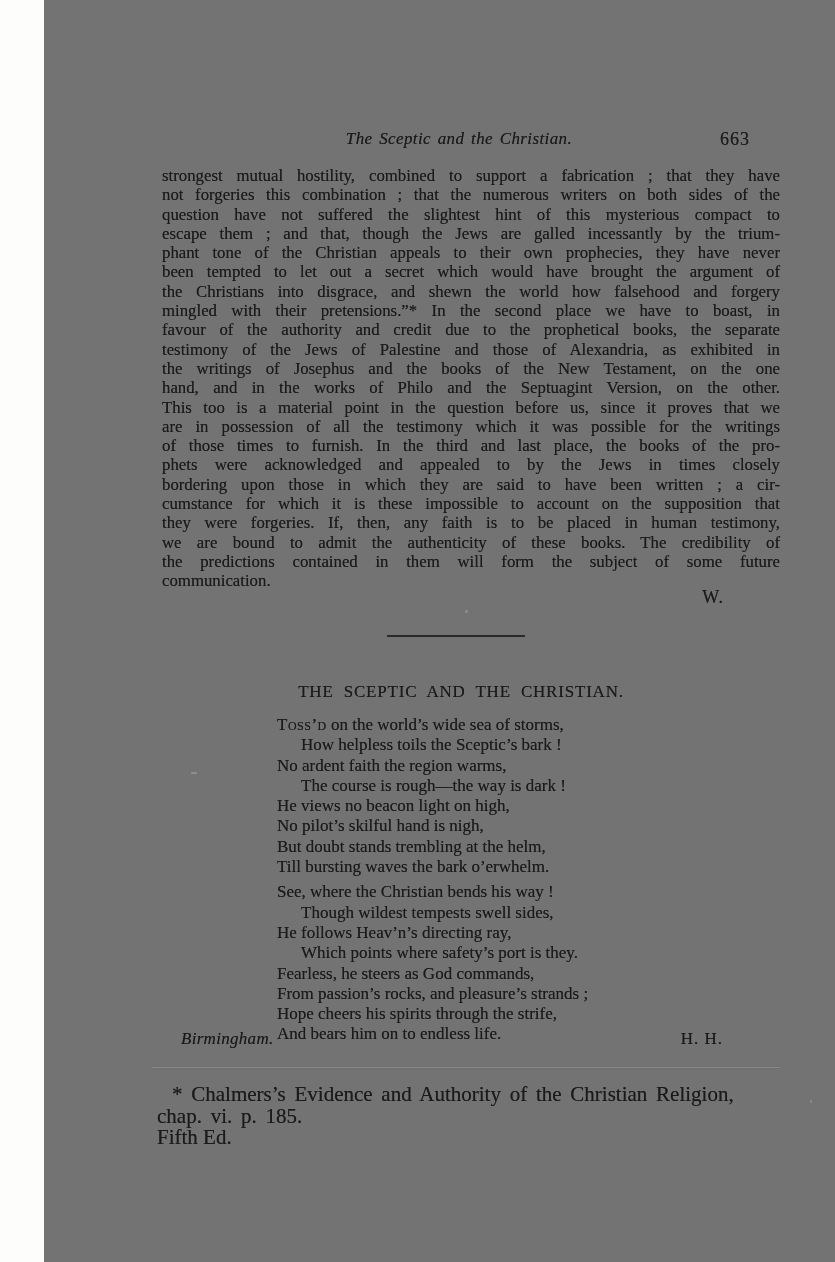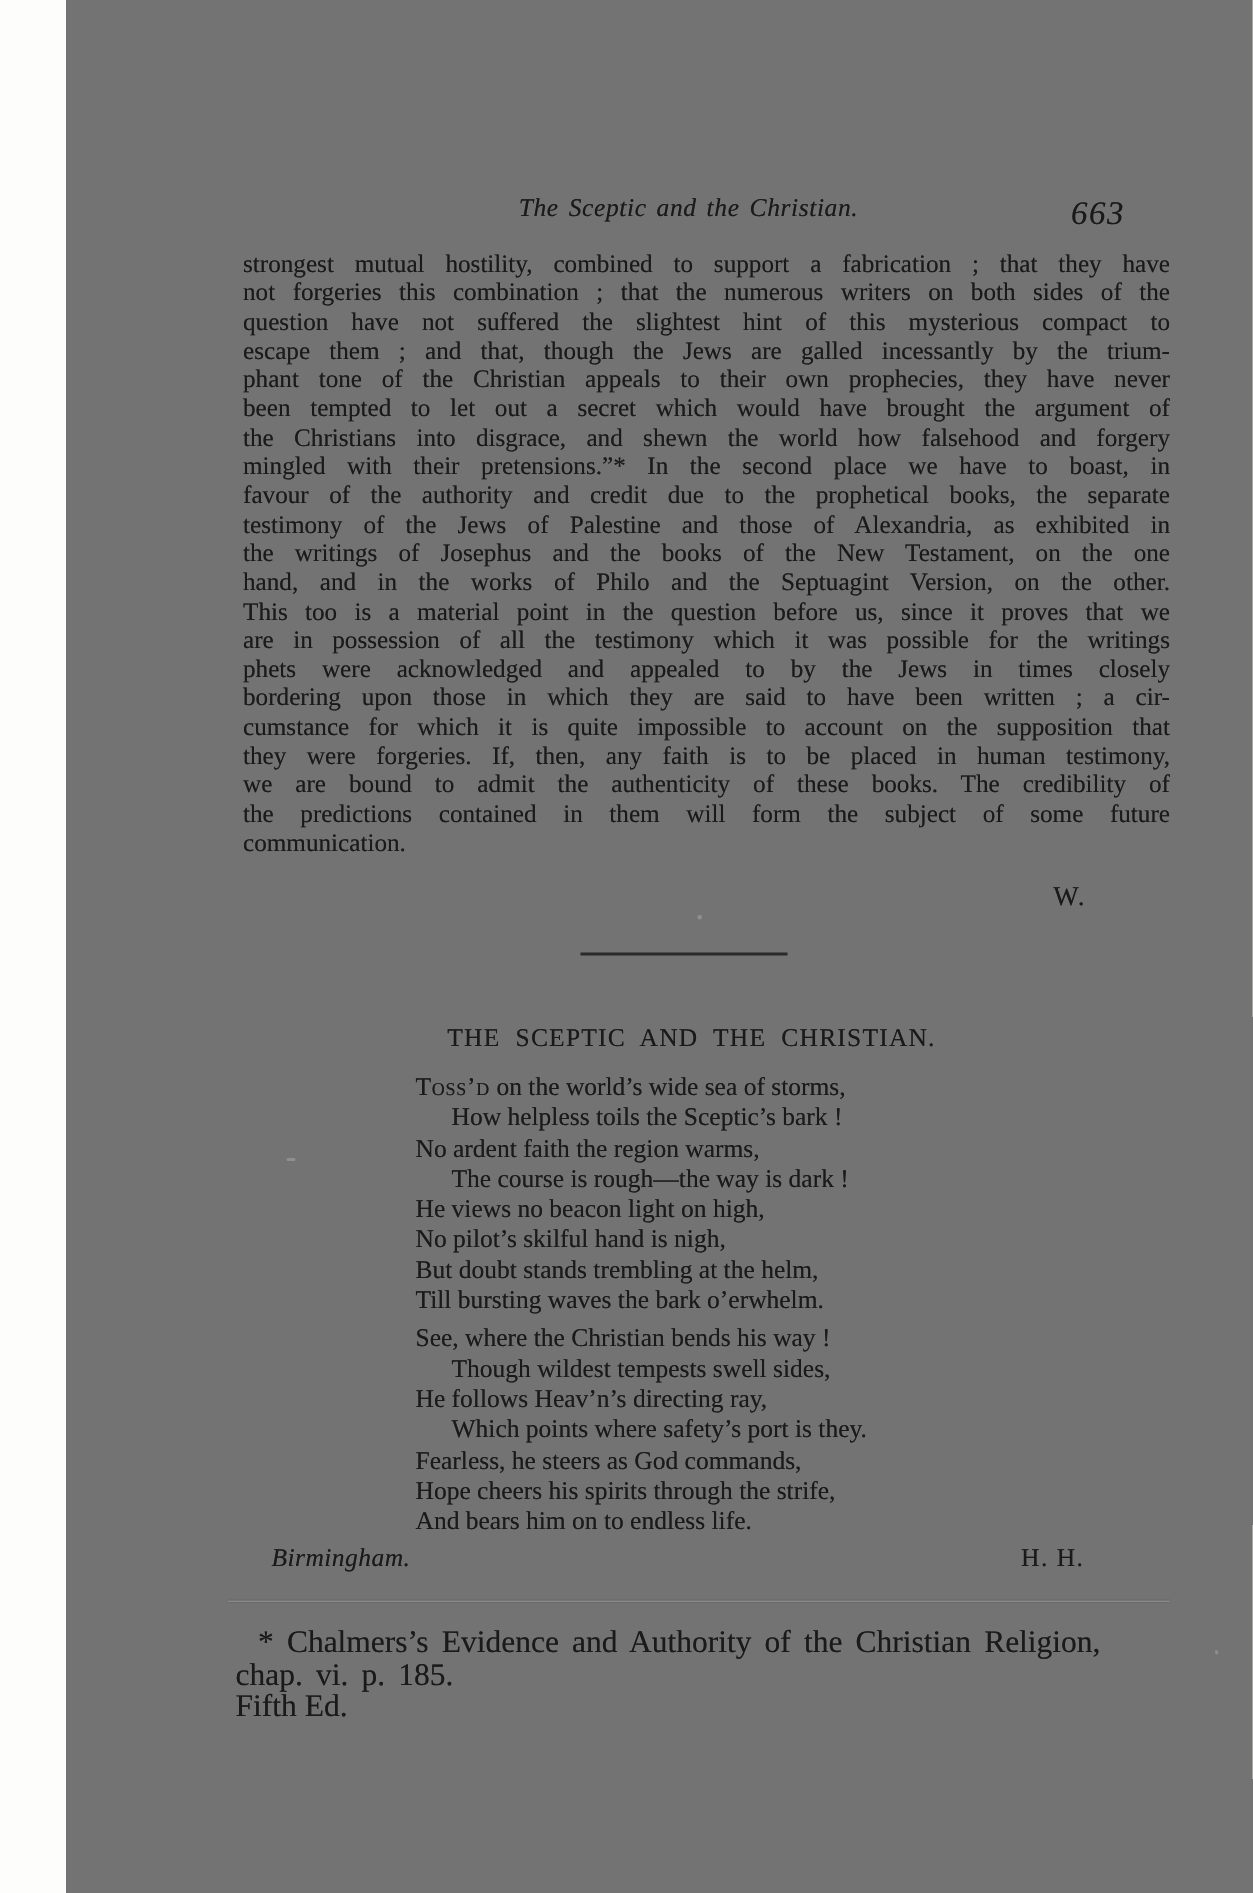--- a/index.html
+++ b/index.html
@@ -33,23 +33,22 @@
     font-style: italic;
     font-size: 17px;
     letter-spacing: 0.4px;
     word-spacing: 2px;
     transform: translateX(-12px);
   }
   .rh-page {
     position: absolute;
     top: 0;
     right: 30px;
-    font-size: 22px;
+    font-size: 18px;
     letter-spacing: 1px;
-    font-style: italic;
   }
 
   
   .prose {
     position: absolute;
     top: 166px;
     left: 118px;
     width: 618px;
     font-size: 16.8px;
     line-height: 19.3px;
@@ -178,23 +177,24 @@
       <div class="prose-line">phant tone of the Christian appeals to their own prophecies, they have never</div>
       <div class="prose-line">been tempted to let out a secret which would have brought the argument of</div>
       <div class="prose-line">the Christians into disgrace, and shewn the world how falsehood and forgery</div>
       <div class="prose-line">mingled with their pretensions.”* In the second place we have to boast, in</div>
       <div class="prose-line">favour of the authority and credit due to the prophetical books, the separate</div>
       <div class="prose-line">testimony of the Jews of Palestine and those of Alexandria, as exhibited in</div>
       <div class="prose-line">the writings of Josephus and the books of the New Testament, on the one</div>
       <div class="prose-line">hand, and in the works of Philo and the Septuagint Version, on the other.</div>
       <div class="prose-line">This too is a material point in the question before us, since it proves that we</div>
       <div class="prose-line">are in possession of all the testimony which it was possible for the writings</div>
+      <div class="prose-line">of those times to furnish. In the third and last place, the books of the pro-</div>
       <div class="prose-line">phets were acknowledged and appealed to by the Jews in times closely</div>
       <div class="prose-line">bordering upon those in which they are said to have been written ; a cir-</div>
-      <div class="prose-line">cumstance for which it is quite impossible to account on the supposition that</div>
+      <div class="prose-line">cumstance for which it is these impossible to account on the supposition that</div>
       <div class="prose-line">they were forgeries. If, then, any faith is to be placed in human testimony,</div>
       <div class="prose-line">we are bound to admit the authenticity of these books. The credibility of</div>
       <div class="prose-line">the predictions contained in them will form the subject of some future</div>
       <div class="prose-line last">communication.</div>
     </div>
 
   <div class="signature-w">
     <span>W.</span>
   </div>
 
@@ -212,20 +212,21 @@
         <div class="poem-line">No pilot’s skilful hand is nigh,</div>
         <div class="poem-line">But doubt stands trembling at the helm,</div>
         <div class="poem-line">Till bursting waves the bark o’erwhelm.</div>
       </div>
     <div class="stanza" id="stanza-2">
         <div class="poem-line">See, where the Christian bends his way !</div>
         <div class="poem-line indent">Though wildest tempests swell sides,</div>
         <div class="poem-line">He follows Heav’n’s directing ray,</div>
         <div class="poem-line indent">Which points where safety’s port is they.</div>
         <div class="poem-line">Fearless, he steers as God commands,</div>
+        <div class="poem-line">From passion’s rocks, and pleasure’s strands ;</div>
         <div class="poem-line">Hope cheers his spirits through the strife,</div>
         <div class="poem-line">And bears him on to endless life.</div>
       </div>
   </div>
 
   <div class="poem-footer">
     <span class="poem-place">Birmingham.</span>
     <span class="poem-author">H. H.</span>
   </div>
 

